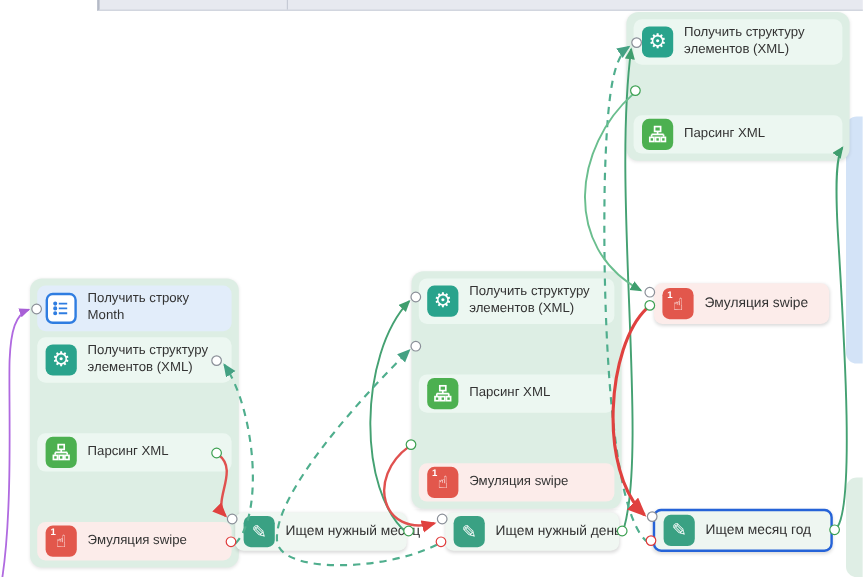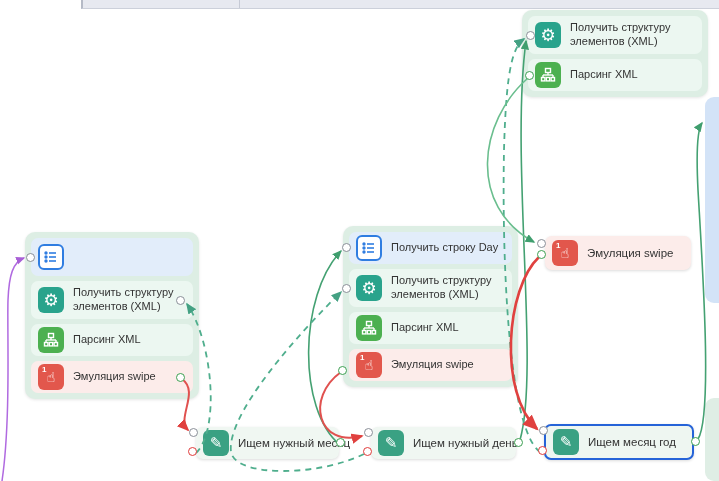--- a/index.html
+++ b/index.html
@@ -24,21 +24,21 @@
     box-shadow:0 1px 3px rgba(0,0,0,.10);z-index:2;
   }
   .row{
     display:flex;align-items:center;gap:9px;padding:3px 7px;
     border-radius:7px;box-sizing:border-box;
   }
   .row-blue{background:#e2edfa;}
   .row-green{background:#ecf7f1;}
   .row-red{background:#fcecea;}
   .row .label{font-size:11px;line-height:1.25;color:#333;}
-  .h38{min-height:38px;} .h32{min-height:32px;}
+  .h38{min-height:38px;} .h32{min-height:32px;margin-top:37px;}
   
   .tile{width:26px;height:26px;border-radius:6px;flex:0 0 auto;
         display:flex;align-items:center;justify-content:center;position:relative;}
   .tile-list{background:#ffffff;border:2px solid #2f7de1;width:22px;height:22px;}
   .tile-gear{background:#29a38c;color:#fff;font-size:17px;}
   .tile-sitemap{background:#4cb050;}
   .tile-swipe{background:#e2574c;color:#fff;font-size:14px;}
   .tile-pencil{background:#3aa183;color:#fff;font-size:15px;}
   .tile-swipe .one{position:absolute;top:1px;left:4px;font-size:8px;font-weight:bold;}
   
@@ -78,20 +78,21 @@
     <span class="tile tile-list">
       <svg width="14" height="14" viewBox="0 0 14 14" fill="none" stroke="#2f7de1" stroke-width="1.6">
         <circle cx="2" cy="3" r="0.9" fill="#2f7de1"></circle>
           <line x1="5" y1="3" x2="12" y2="3"></line>
         <circle cx="2" cy="7" r="0.9" fill="#2f7de1"></circle>
           <line x1="5" y1="7" x2="12" y2="7"></line>
         <circle cx="2" cy="11" r="0.9" fill="#2f7de1"></circle>
           <line x1="5" y1="11" x2="12" y2="11"></line>
       </svg>
     </span>
+    <span class="label">Получить строку Month</span>
   </div>
   <div class="row row-green h38">
     <span class="tile tile-gear">
         <span>⚙</span>
       </span>
     <span class="label">Получить структуру элементов (XML)</span>
   </div>
   <div class="row row-green h32">
     <span class="tile tile-sitemap">
       <svg width="16" height="16" viewBox="0 0 16 16" fill="none" stroke="#fff" stroke-width="1.4">
@@ -110,33 +111,20 @@
   <div class="row row-red h32">
     <span class="tile tile-swipe">
       <span class="one">1</span>
         <span>☝</span>
     </span>
     <span class="label">Эмуляция swipe</span>
   </div>
 </div>
 
 <div class="group" style="left:343px;top:226px;width:163px;">
-  <div class="row row-blue h32">
-    <span class="tile tile-list">
-      <svg width="14" height="14" viewBox="0 0 14 14" fill="none" stroke="#2f7de1" stroke-width="1.6">
-        <circle cx="2" cy="3" r="0.9" fill="#2f7de1"></circle>
-          <line x1="5" y1="3" x2="12" y2="3"></line>
-        <circle cx="2" cy="7" r="0.9" fill="#2f7de1"></circle>
-          <line x1="5" y1="7" x2="12" y2="7"></line>
-        <circle cx="2" cy="11" r="0.9" fill="#2f7de1"></circle>
-          <line x1="5" y1="11" x2="12" y2="11"></line>
-      </svg>
-    </span>
-    <span class="label">Получить строку Day</span>
-  </div>
   <div class="row row-green h38">
     <span class="tile tile-gear">
         <span>⚙</span>
       </span>
     <span class="label">Получить структуру элементов (XML)</span>
   </div>
   <div class="row row-green h32">
     <span class="tile tile-sitemap">
       <svg width="16" height="16" viewBox="0 0 16 16" fill="none" stroke="#fff" stroke-width="1.4">
         <rect x="5.5" y="1.5" width="5" height="4"></rect>

